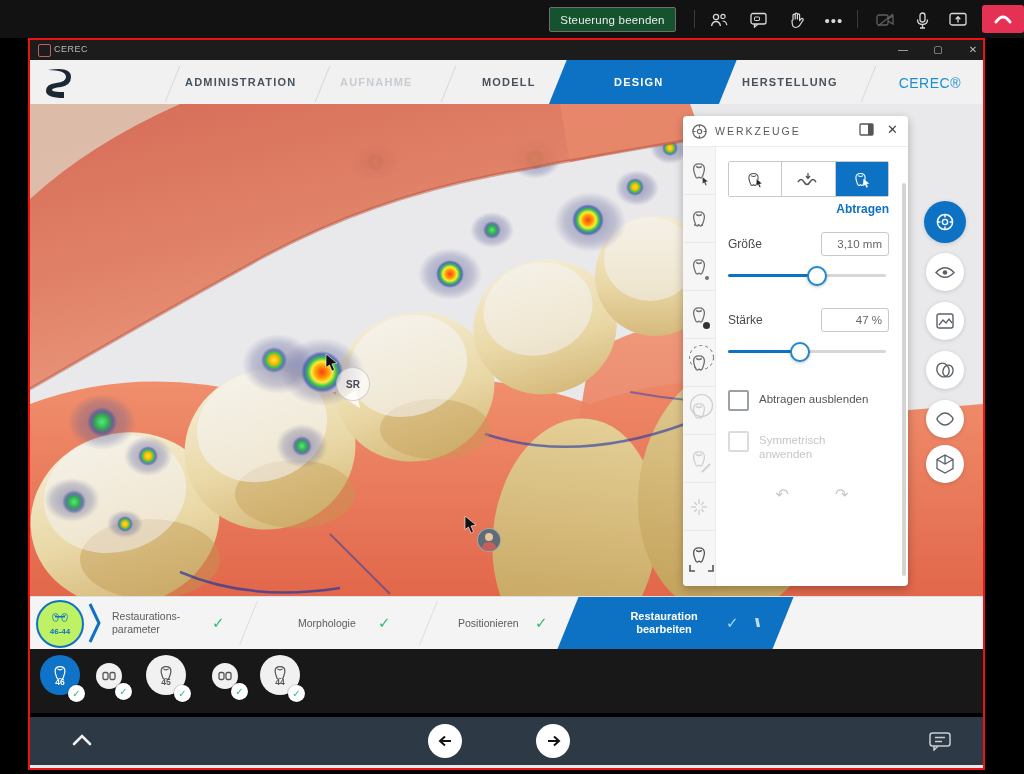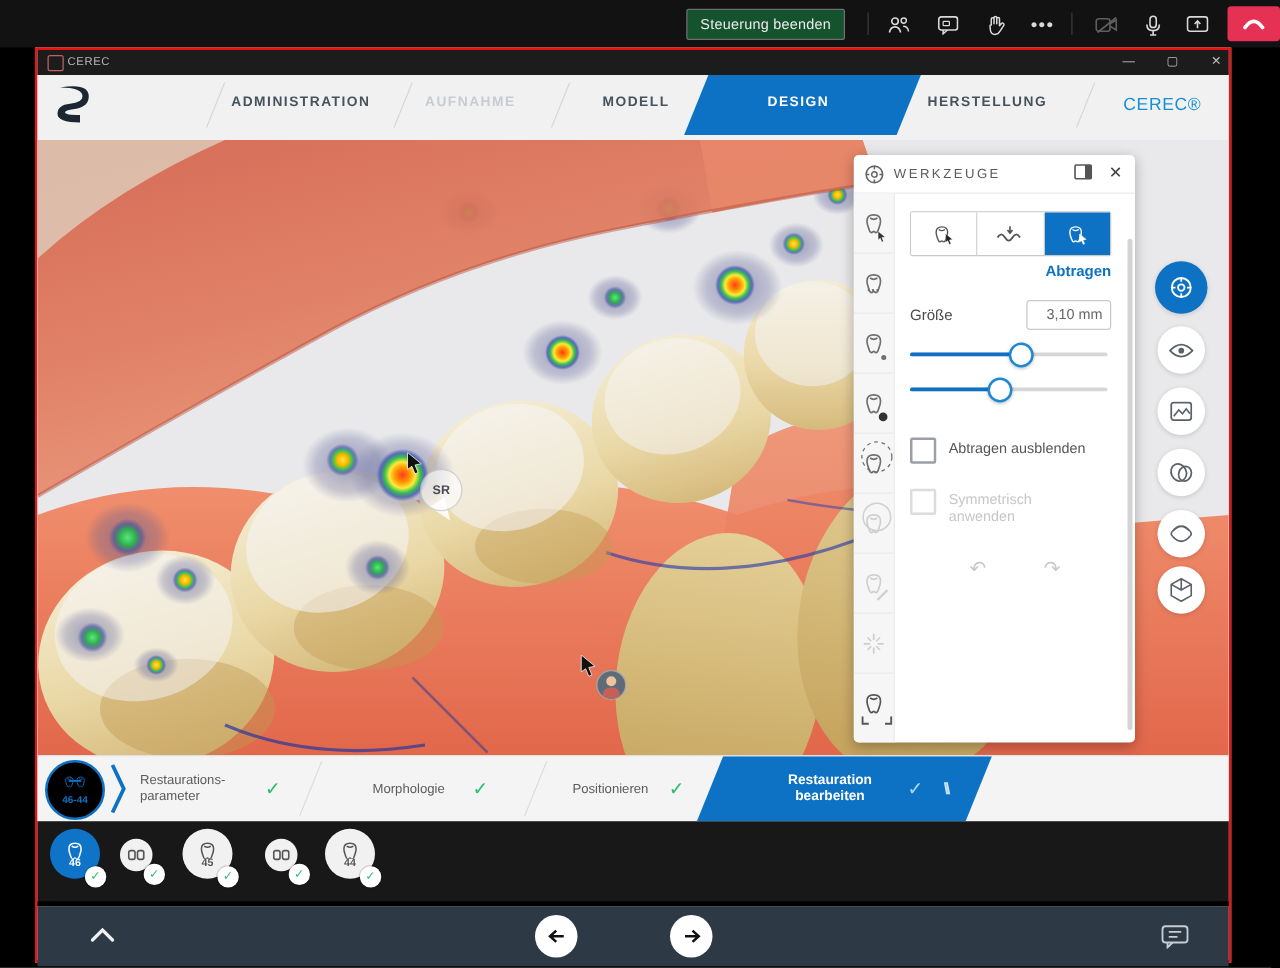--- a/index.html
+++ b/index.html
@@ -20,21 +20,21 @@
   
   #win{position:absolute;left:28px;top:38px;width:953px;height:728px;border:2px solid #ee1111;
        background:#e9e9eb;}
   .titlebar{position:relative;width:100%;height:20px;background:#1c1c1c;}
   .titlebar .title{position:absolute;left:24px;top:4px;font-size:9px;color:#b9b9b9;letter-spacing:.5px;}
   .appico{position:absolute;left:8px;top:4px;width:11px;height:11px;border:1px solid #c06060;
           border-radius:2px;}
   .wctl{position:absolute;top:0;width:30px;height:20px;color:#bdbdbd;font-size:10px;text-align:center;
         line-height:20px;}
   
-  .navbar{position:relative;width:100%;height:52px;background:#f1f1f2;overflow:hidden;text-align:center;}
+  .navbar{position:relative;width:100%;height:44px;background:#f1f1f2;overflow:hidden;text-align:center;}
   .tab{position:absolute;top:16px;font-size:11px;letter-spacing:1.2px;color:#46525c;font-weight:bold;}
   .tab.dis{color:#c7ccd1;}
   .tabsep{position:absolute;top:6px;width:1px;height:36px;background:#d4d6d9;transform:skewX(-22deg);}
   .designbg{position:absolute;left:527px;top:0;width:170px;height:48px;background:#0e72c4;
             transform:skewX(-22deg);}
   .brand{position:absolute;right:22px;top:15px;font-size:14px;font-weight:normal;color:#1690d2;letter-spacing:.5px;}
   
   .main{position:relative;width:100%;height:492px;background:#e9e9eb;overflow:hidden;}
   .scene{position:absolute;left:0;top:0;width:953px;height:492px;}
   .cursor{position:absolute;z-index:30;}
@@ -81,21 +81,21 @@
   .chkrow.dis .chk{border-color:#dcdcdc;}
   .chkrow.dis .chklbl{color:#c6c6c6;}
   .undorow{display:flex;justify-content:center;gap:46px;margin-top:24px;color:#c9c9c9;font-size:16px;}
   .pscroll{position:absolute;right:2px;top:36px;bottom:10px;width:4px;background:#d4d4d4;border-radius:2px;}
   
   .vbtn{position:absolute;width:38px;height:38px;border-radius:50%;background:#fff;
         box-shadow:0 1px 4px rgba(0,0,0,.15);display:flex;align-items:center;justify-content:center;}
   .vbtn.active{width:42px;height:42px;background:#0e72c4;}
   
   .steps{position:relative;width:100%;height:52px;background:#f4f4f5;border-top:1px solid #dfdfe1;overflow:hidden;}
-  .stepbadge{position:absolute;left:6px;top:3px;width:44px;height:44px;border-radius:50%;background:#000000;
+  .stepbadge{position:absolute;left:6px;top:3px;width:44px;height:44px;border-radius:50%;background:#bef264;
              border:2.5px solid #0e72c4;display:flex;flex-direction:column;align-items:center;justify-content:center;}
   .stepbadge .num{font-size:8px;font-weight:bold;color:#0e72c4;margin-top:-1px;}
   .stepchev{position:absolute;left:58px;top:6px;}
   .steplbl{position:absolute;font-size:10.5px;color:#5c5c5c;line-height:12.5px;}
   .stepcheck{position:absolute;color:#2dbd6e;font-size:15px;font-weight:bold;}
   .stepsep{position:absolute;top:4px;width:1px;height:44px;background:#dcdcde;transform:skewX(-22deg);}
   .activestep{position:absolute;left:538px;top:0;width:215px;height:52px;background:#0e72c4;transform:skewX(-22deg);}
   .activelbl{position:absolute;font-size:11px;font-weight:bold;color:#fff;line-height:13px;text-align:center;}
   .activecheck{position:absolute;color:#a9d9f2;font-size:15px;font-weight:bold;}
   .skipchev{position:absolute;color:#cfe4f5;font-size:13px;font-weight:bold;letter-spacing:-2px;}
@@ -446,20 +446,24 @@
             <div class="toolname">Abtragen</div>
             <div class="prow" style="margin-top:16px">
               <span class="plabel">Größe</span>
               <span class="pval">3,10 mm</span>
             </div>
             <div class="slider">
               <div class="strack"></div>
                 <div class="sfill" id="size-fill" style="width: 55%;"></div>
                 <div class="shandle" id="size-handle" style="left: calc(55% - 8px);"></div>
             </div>
+            <div class="prow" style="margin-top:24px">
+              <span class="plabel">Stärke</span>
+              <span class="pval">47 %</span>
+            </div>
             <div class="slider">
               <div class="strack"></div>
                 <div class="sfill" id="strength-fill" style="width: 44%;"></div>
                 <div class="shandle" id="strength-handle" style="left: calc(44% - 8px);"></div>
             </div>
             <div class="chkrow" style="margin-top:30px">
               <span class="chk"></span>
               <span class="chklbl">Abtragen ausblenden</span>
             </div>
             <div class="chkrow dis" style="margin-top:20px">

